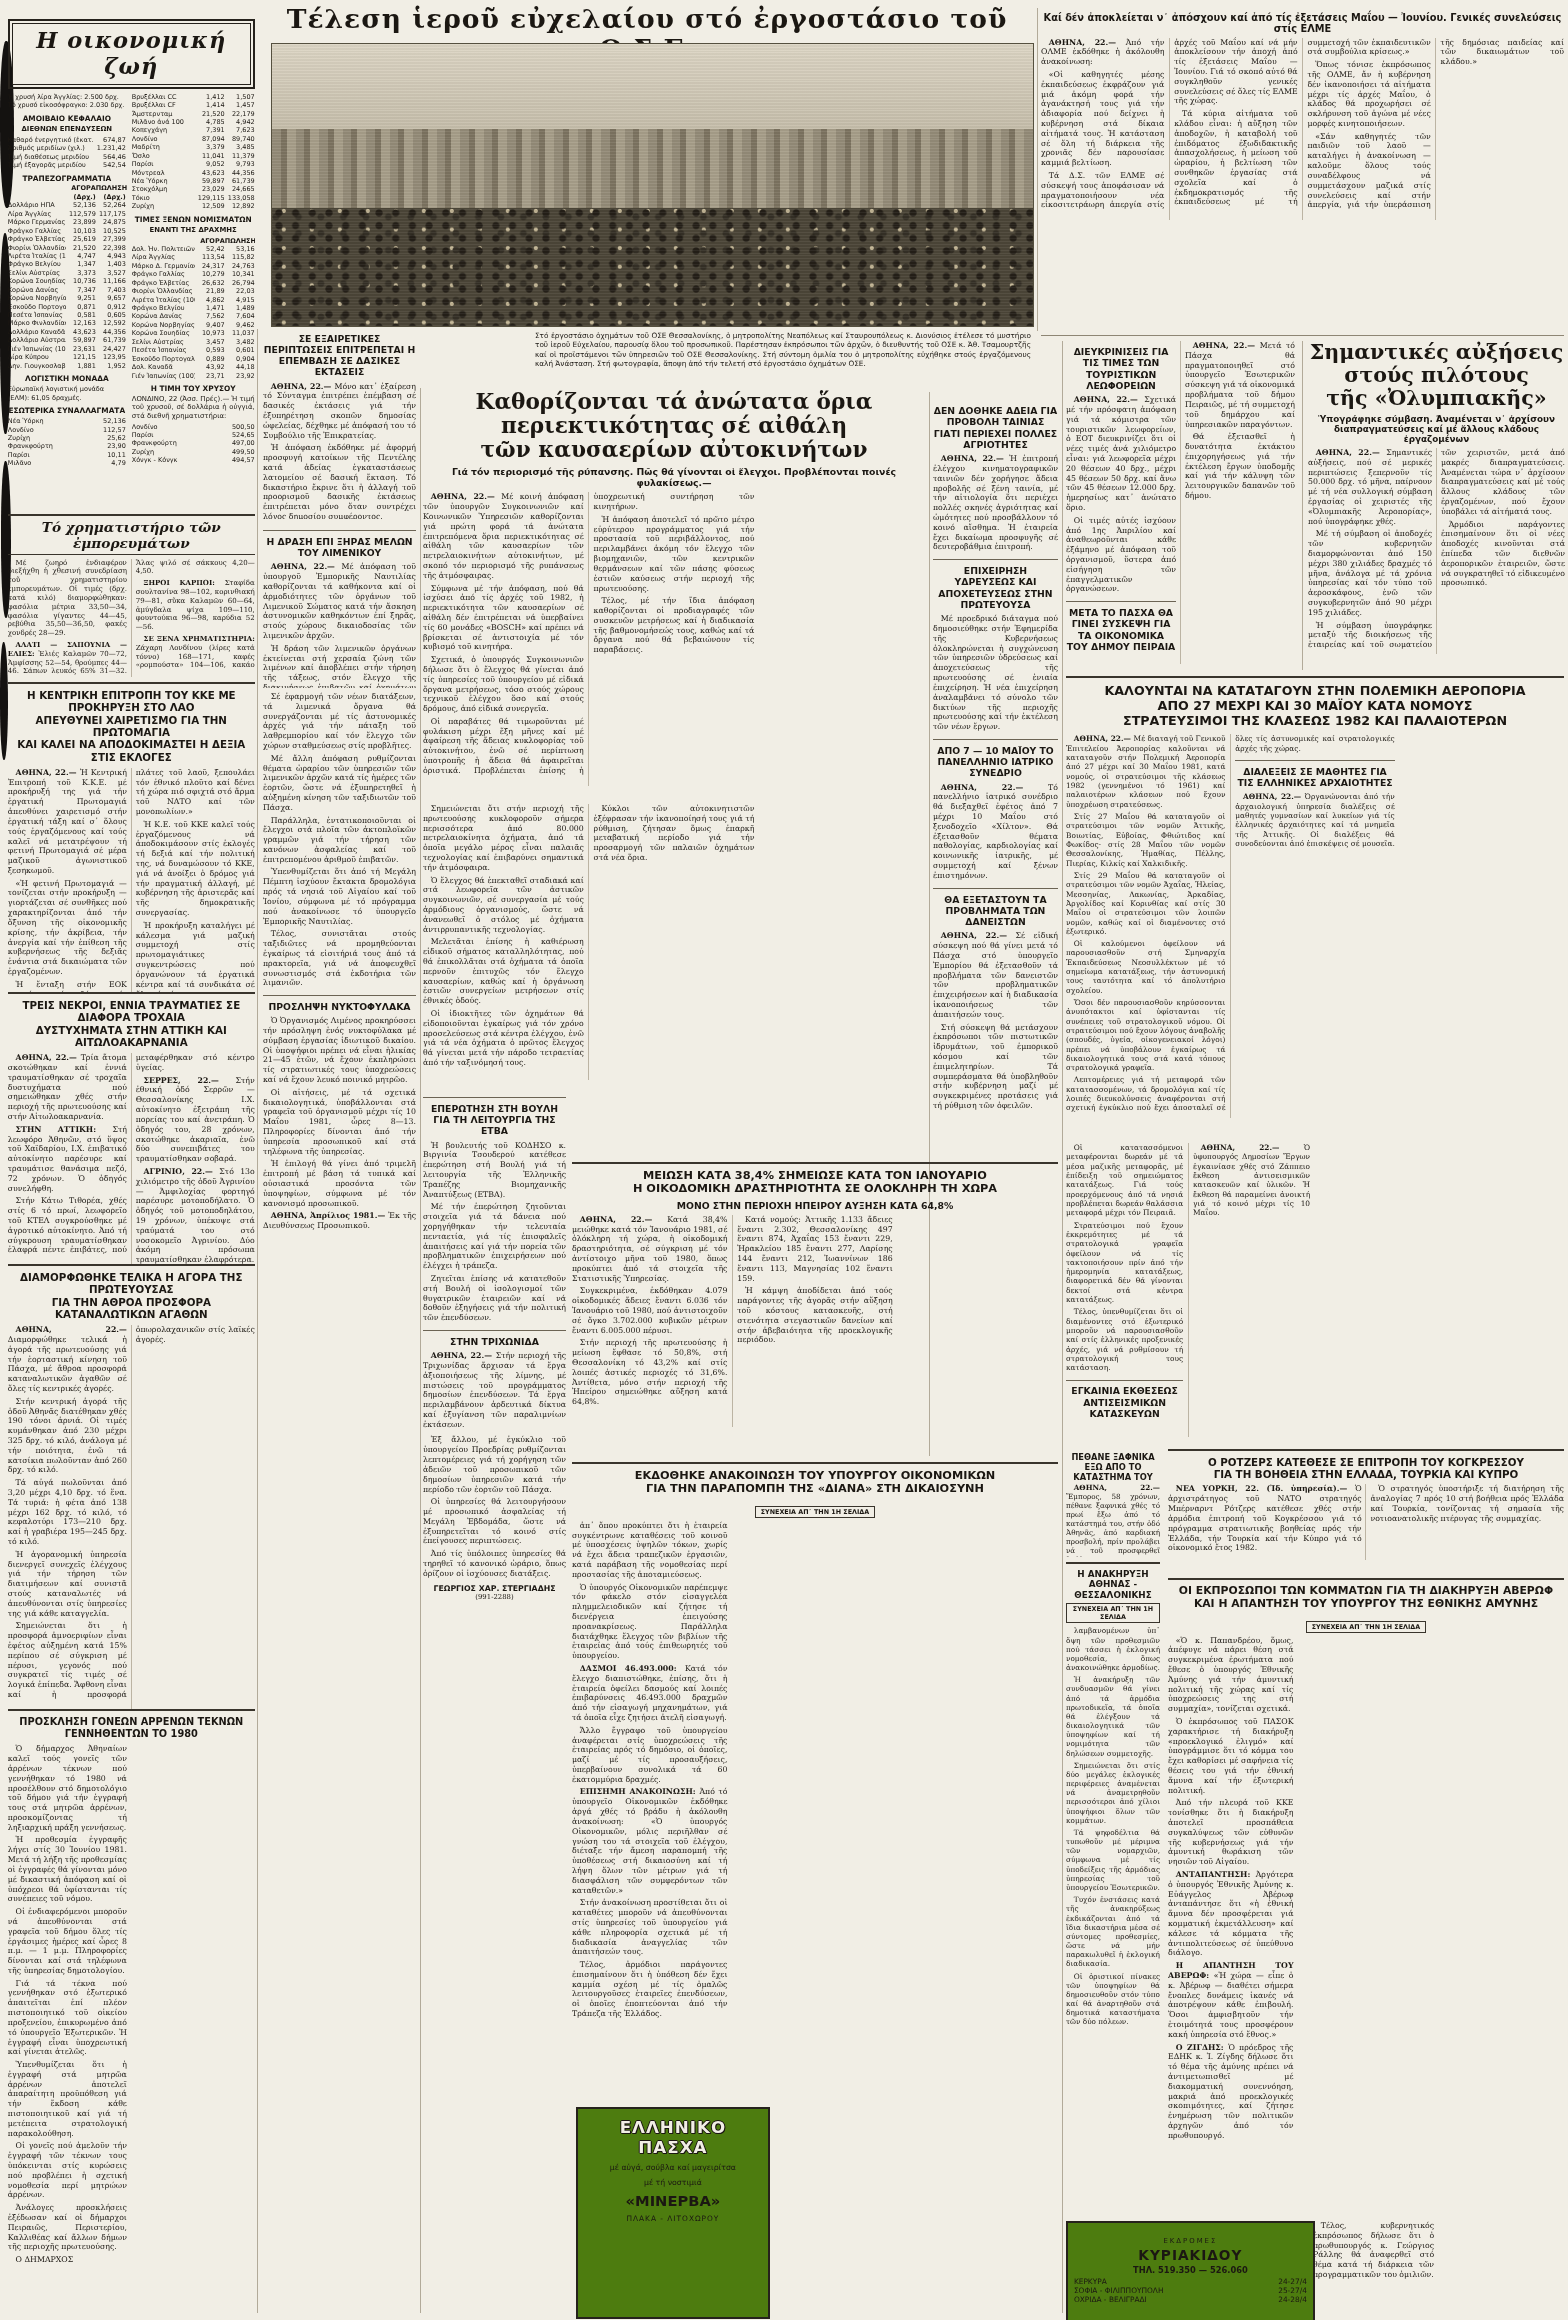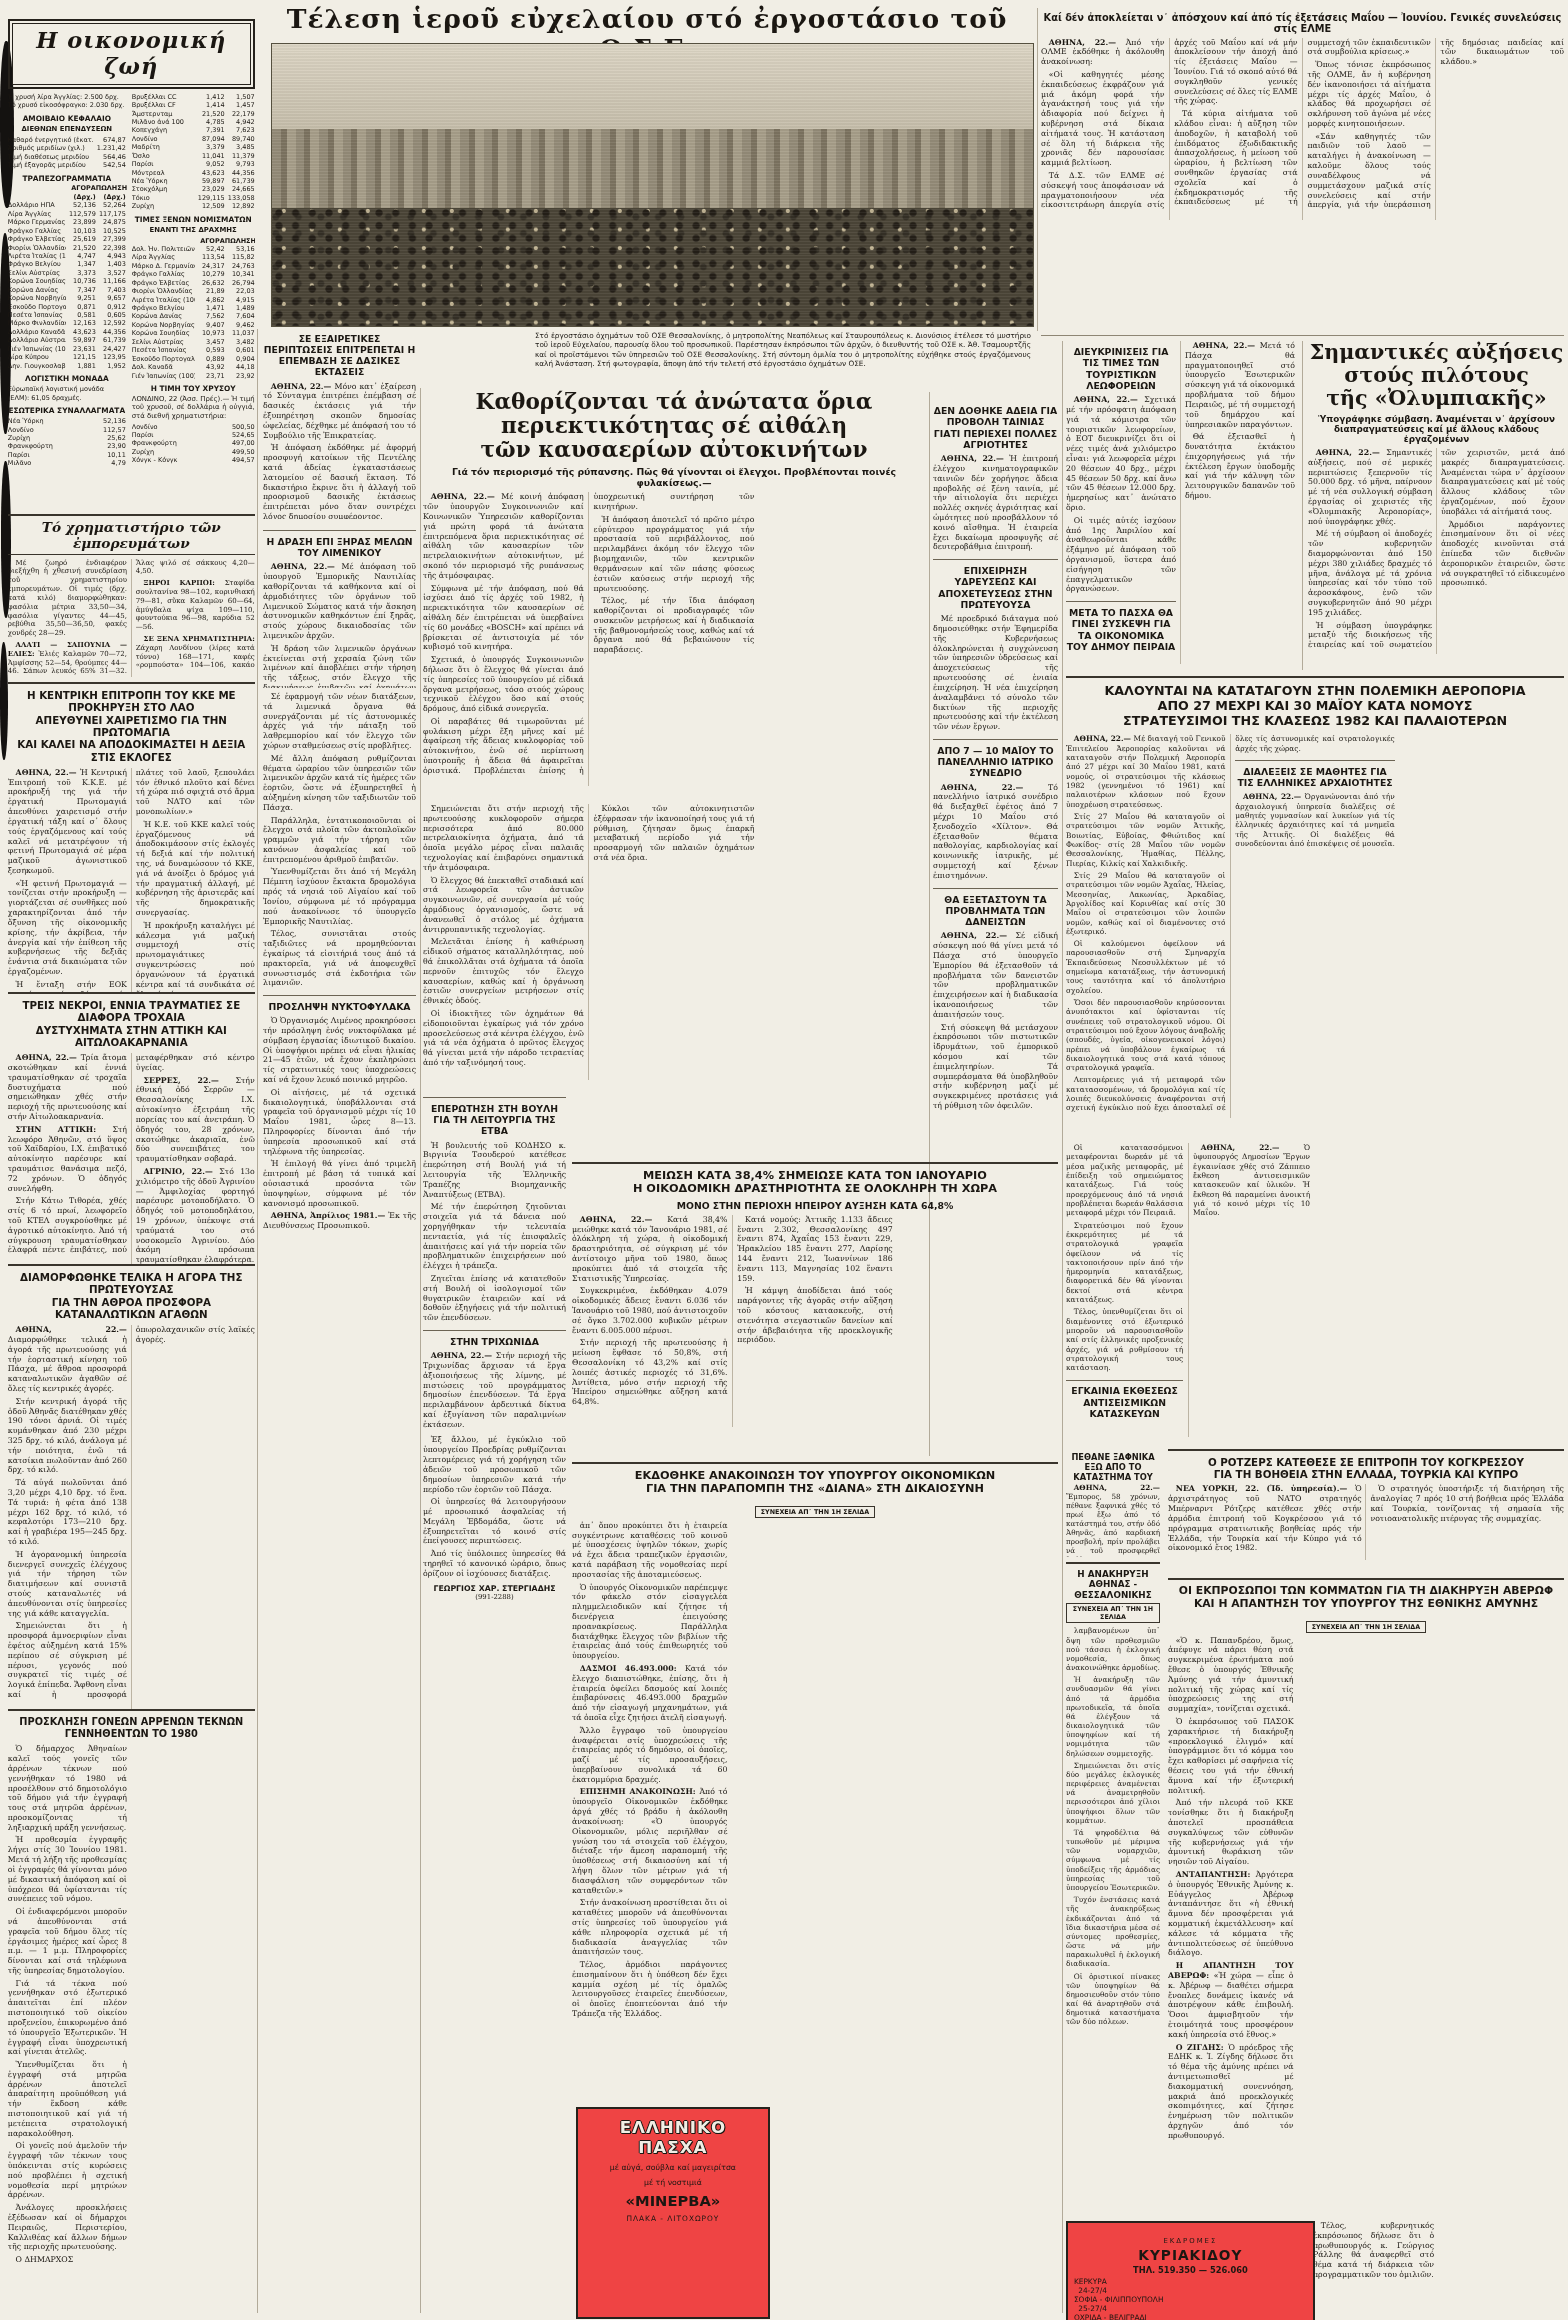--- a/index.html
+++ b/index.html
@@ -51,32 +51,32 @@
   .ph-sky{height:30%;background:linear-gradient(#ddd6c5,#c7bfac);}
   .ph-mid{height:28%;background:repeating-linear-gradient(90deg,#958c79 0 8.8px,#7d7461 8.8px 14.7px,#a89f8a 14.7px 23.5px);}
   .ph-crowd{height:42%;background-color:#4c4638;
      background-image:radial-gradient(circle at 6.9px 4.9px,#241f18 0 3.1px,rgba(0,0,0,0) 4.1px),
                       radial-gradient(circle at 3.9px 8.8px,#353026 0 2.9px,rgba(0,0,0,0) 3.9px),
                       radial-gradient(circle at 11.8px 2.9px,#c3b696 0 1.6px,rgba(0,0,0,0) 2.5px);
      background-size:16.7px 12.7px,22.5px 16.7px,28px 18.6px;}
   .ph-grain{position:absolute;inset:0;background:repeating-linear-gradient(0deg,rgba(255,255,255,.05) 0 1px,rgba(0,0,0,.04) 1px 2.9px);}
   .caption{font-family:"DejaVu Sans","Liberation Sans",sans-serif;font-size:7.3px;line-height:1.3;text-align:justify;}
   
-  .ad{border:2px solid #26221c;background:#ef4444;text-align:center;font-family:"DejaVu Sans","Liberation Sans",sans-serif;}
+  .ad{border:2px solid #26221c;background:#4d7c0f;text-align:center;font-family:"DejaVu Sans","Liberation Sans",sans-serif;}
   .ad-pascha{padding:7.8px 5.9px;}
   .ad-pascha .ttl{font-weight:bold;font-size:16.7px;letter-spacing:1px;color:#f1eee5;
      text-shadow:1px 0 #1b1712,-1px 0 #1b1712,0 1px #1b1712,0 -1px #1b1712,1px 1px #1b1712;}
   .ad-pascha .sub{font-size:7.8px;margin-top:5.9px;}
   .ad-pascha .brand{font-weight:bold;font-size:14.7px;margin-top:5.9px;}
   .ad-pascha .foot{font-size:7.4px;margin-top:4.9px;letter-spacing:1px;}
   .ad-tours{padding:4.9px 5.9px;}
   .ad-tours .kck{font-size:6.9px;letter-spacing:2px;}
   .ad-tours .ttl{font-weight:bold;font-size:13.7px;letter-spacing:1px;}
   .ad-tours .ph{font-weight:bold;font-size:8.3px;margin:2px 0;}
-  .ad-tours .t-row{font-size:7.4px;text-align:left;flex-direction:column;}
+  .ad-tours .t-row{font-size:7.4px;text-align:left;}
 </style>
 </head>
 <body>
 
 <div class="page">
 
   <div class="artifact" style="left:0;top:41px;width:13.7px;height:167px"></div>
   <div class="artifact" style="left:0;top:233px;width:10.8px;height:201px"></div>
   <div class="artifact" style="left:1px;top:461px;width:9.8px;height:157px"></div>
   <div class="artifact" style="left:0;top:642px;width:7.8px;height:118px"></div>

